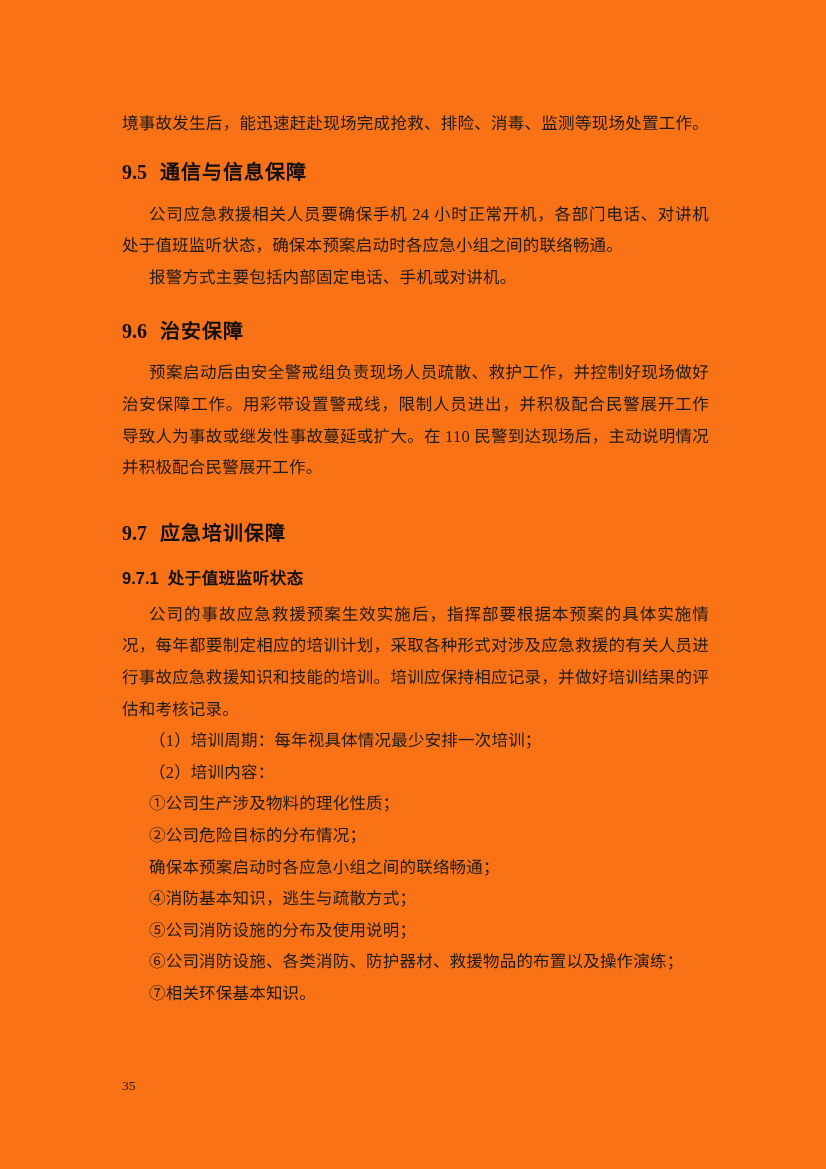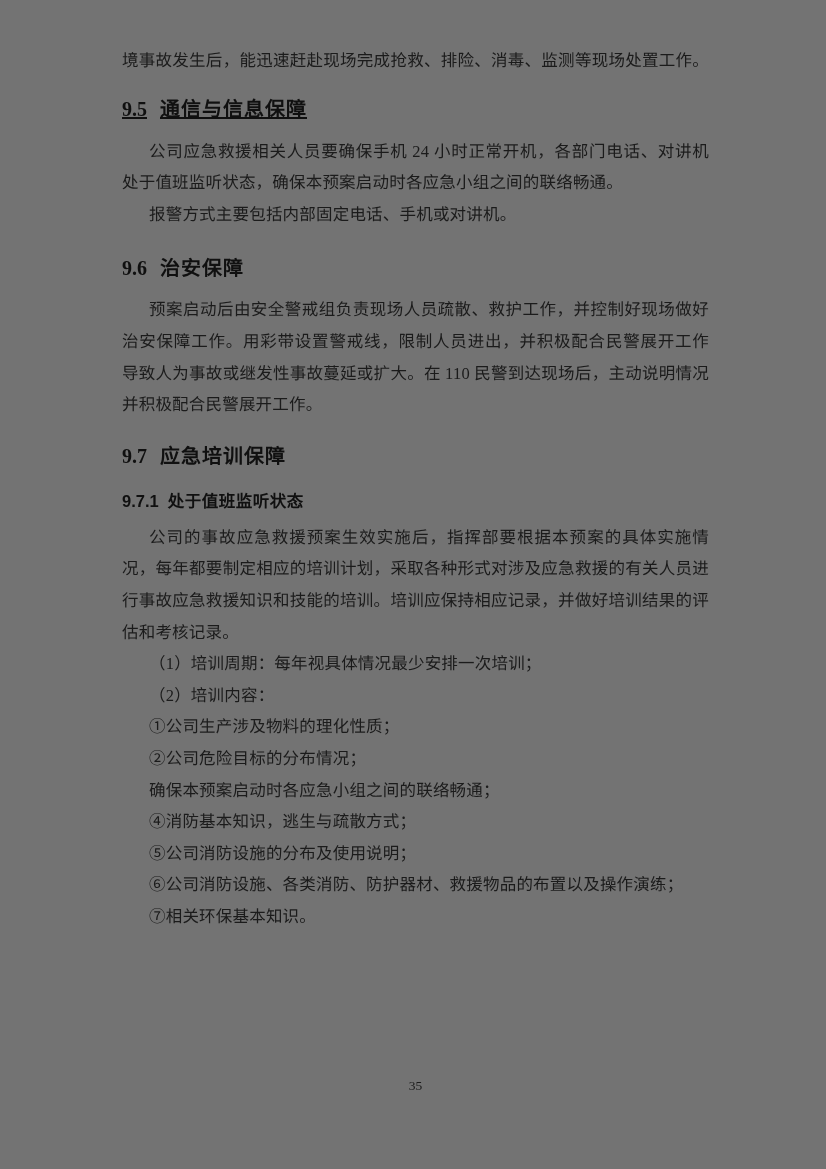--- a/index.html
+++ b/index.html
@@ -4,23 +4,23 @@
 <style>
   html, body {
     margin: 0;
     padding: 0;
     background: #ffffff;
   }
   .page {
     position: relative;
     width: 826px;
     height: 1169px;
-    background: #737373;
+    background: #f97316;
     box-sizing: border-box;
-    padding: 45px 117px 0 122px;
+    padding: 108px 117px 0 122px;
     overflow: hidden;
     font-family: "Liberation Serif", "DejaVu Serif", serif;
     color: #1b1b1b;
   }
   
   .ln {
     font-size: 16.5px;
     line-height: 31.6px;
     height: 31.6px;
     white-space: nowrap;
@@ -43,23 +43,23 @@
     margin: 0;
   }
   .h2 .hnum {
     font-family: "Liberation Serif", "DejaVu Serif", serif;
     margin-right: 13px;
   }
   .h2 .htxt {
     font-family: "Liberation Sans", "DejaVu Sans", sans-serif;
     letter-spacing: 1px;
   }
-  .h2.m95 { margin: 19px 0 14px 0; text-decoration: underline; }
+  .h2.m95 { margin: 19px 0 14px 0; }
   .h2.m96 { margin: 25px 0 13px 0; }
-  .h2.m97 { margin: 22px 0 0 0; }
+  .h2.m97 { margin: 36px 0 0 0; }
   
   .h3 {
     font-size: 16.5px;
     line-height: 24px;
     font-weight: bold;
     color: #101010;
     margin: 20px 0 8px 0;
   }
   .h3 .hnum {
     font-family: Liberation Sans, sans-serif;
@@ -67,21 +67,21 @@
   }
   .h3 .htxt {
     font-family: "Liberation Sans", "DejaVu Sans", sans-serif;
     letter-spacing: 0.5px;
   }
   .footer {
     position: absolute;
     left: 122px;
     top: 1078px;
     width: 587px;
-    text-align: center;
+    text-align: left;
     font-size: 13.5px;
     line-height: 16px;
     color: #1b1b1b;
   }
 </style>
 </head>
 <body>
 
 <div class="page">
 

